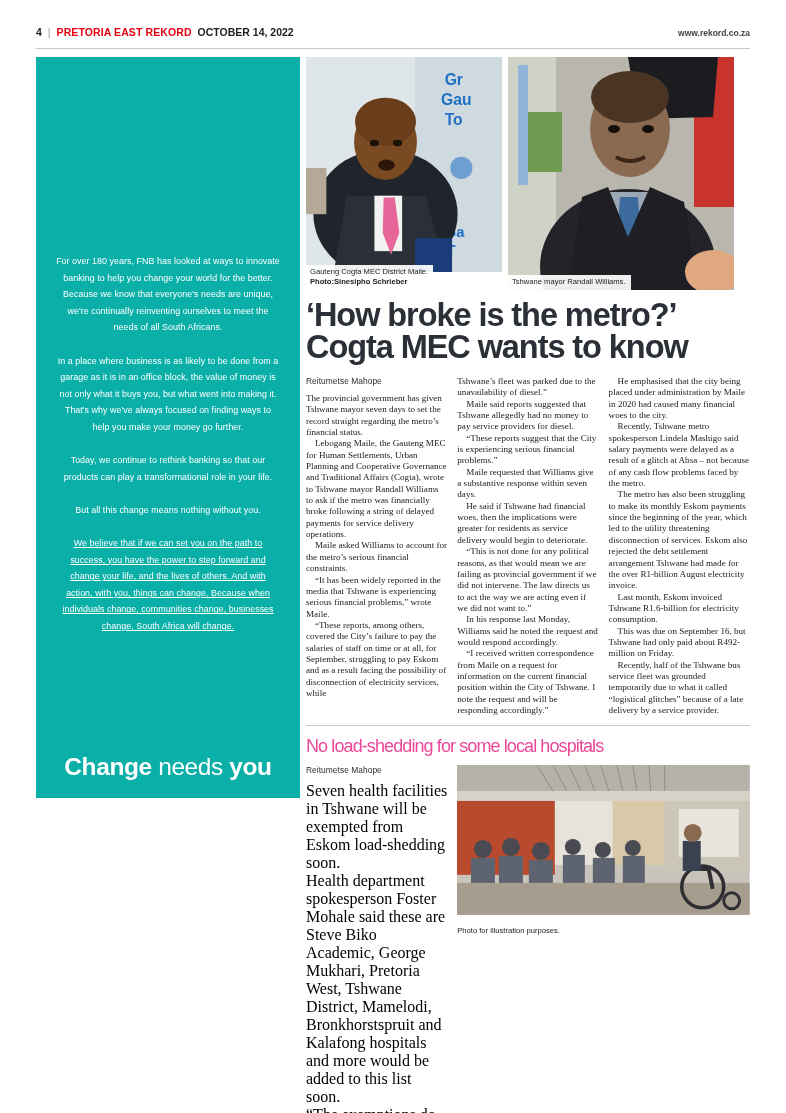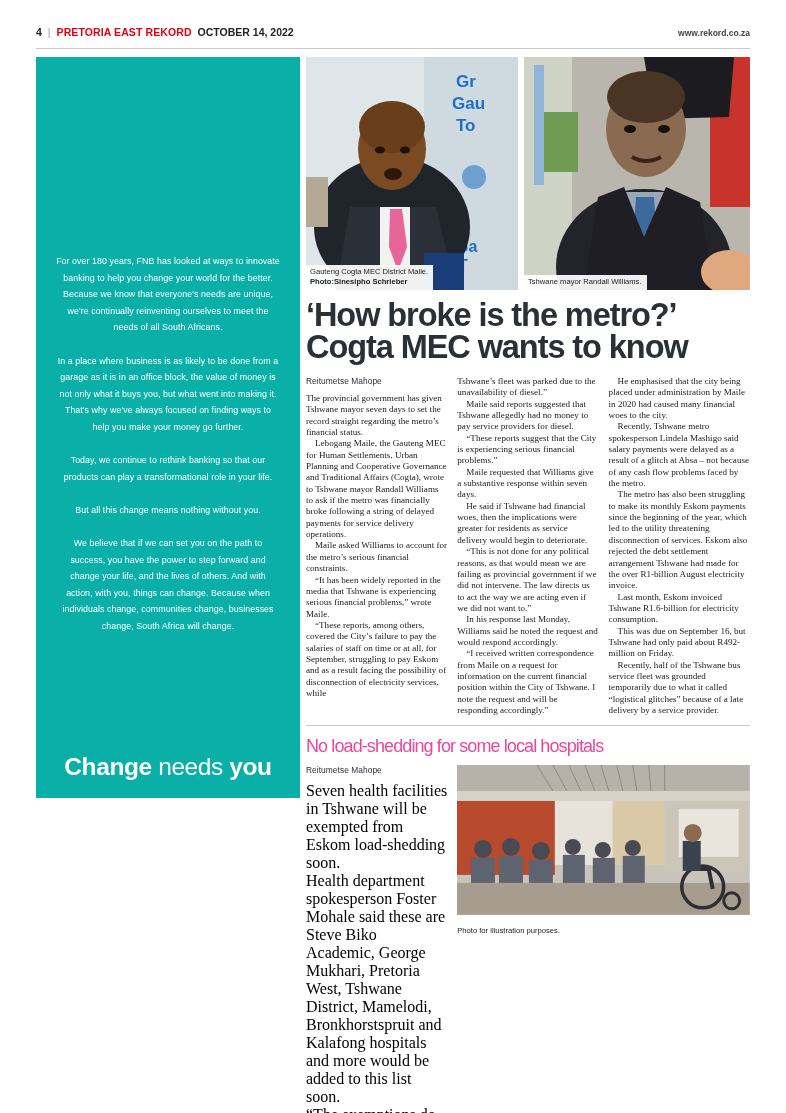--- a/index.html
+++ b/index.html
@@ -34,21 +34,21 @@
     background: #0aafa8; color: #ffffff;
     font-family: "Liberation Sans", sans-serif;
     overflow: hidden;
   }
   .ad-body {
     position: absolute; left: 20px; top: 196px; width: 224px;
     text-align: center; font-size: 8.9px; line-height: 16.6px;
     letter-spacing: .05px;
   }
   .ad-body p { margin-bottom: 16.6px; }
-  .ad-body p:last-child { margin-bottom: 0; }
+  .ad-body p:last-child { margin-bottom: 0; text-decoration: underline; }
 
   .ad-slogan {
     position: absolute; left: 20px; top: 696px; width: 224px;
     text-align: center; font-size: 24.5px; line-height: 27px;
     font-weight: 400; letter-spacing: -.4px;
   }
   .ad-slogan b { font-weight: 700; text-align: center; }
 
   .ad-cta {
     position: absolute; left: 20px; top: 782px; width: 224px;
@@ -71,21 +71,21 @@
     width: 106px; height: 106px; border-radius: 50%;
     background: #f5a623; display: flex; align-items: center; justify-content: center;
   }
   .ad-logo svg { display: block; }
 
   
   .edit { position: absolute; left: 306px; top: 57px; width: 444px; }
 
   .photos { display: flex; gap: 6px; width: 444px; }
   .photo-wrap { position: relative; overflow: hidden; }
-  .photo-a { width: 212px; height: 233px; }
+  .photo-a { width: 196px; height: 233px; }
   .photo-b { width: 226px; height: 233px; }
   .photo-canvas { position: absolute; inset: 0; }
 
   .cap {
     position: absolute; background: rgba(255,255,255,.93);
     font-family: "Liberation Sans", sans-serif;
     color: #1c1c1c; font-size: 7.6px; line-height: 10.2px;
     padding: 2px 5px 3px 4px;
   }
   .cap-a { left: 0; bottom: 0; }

